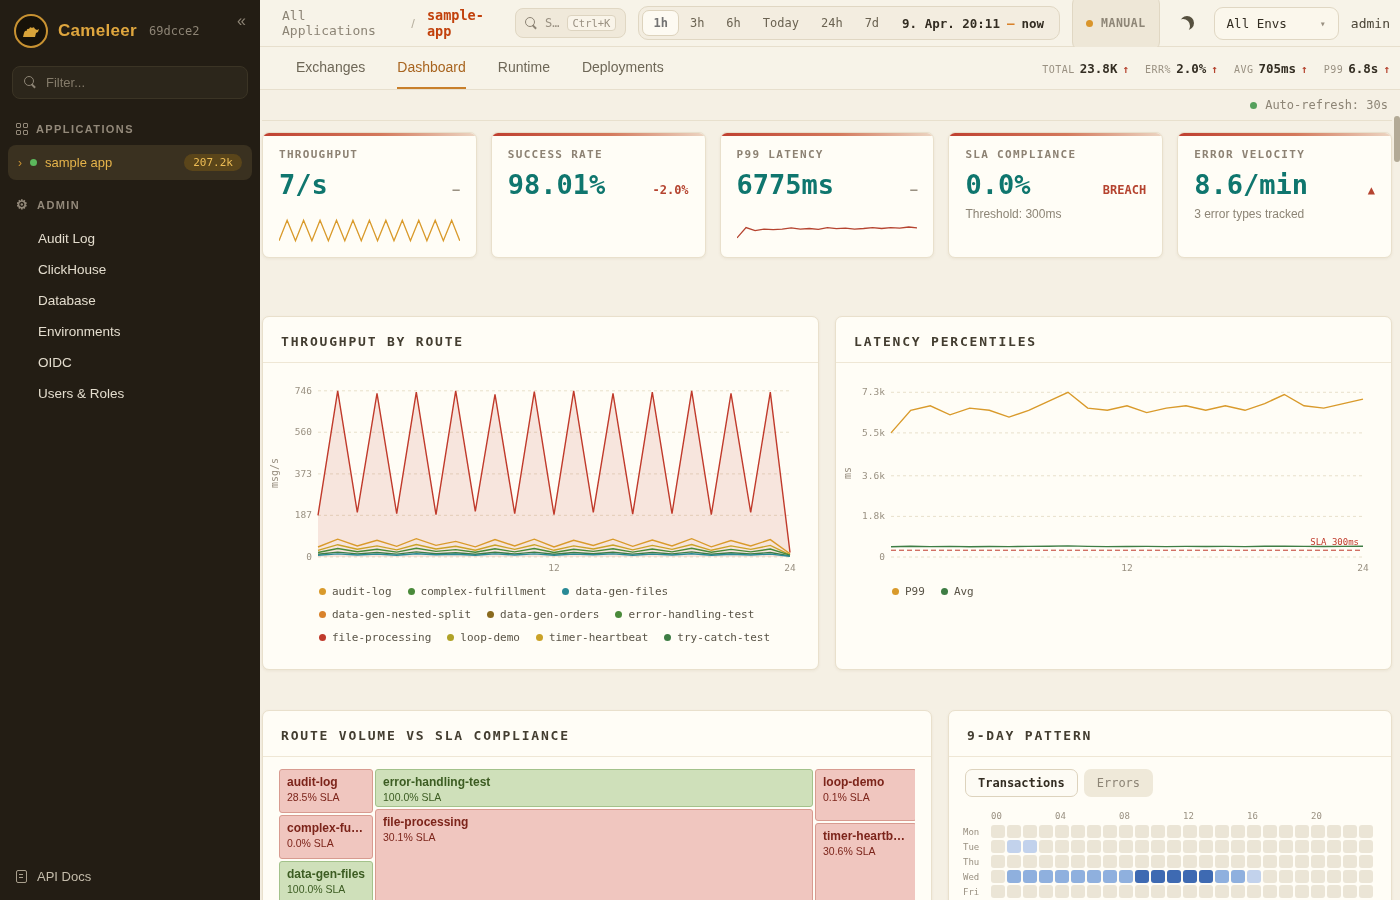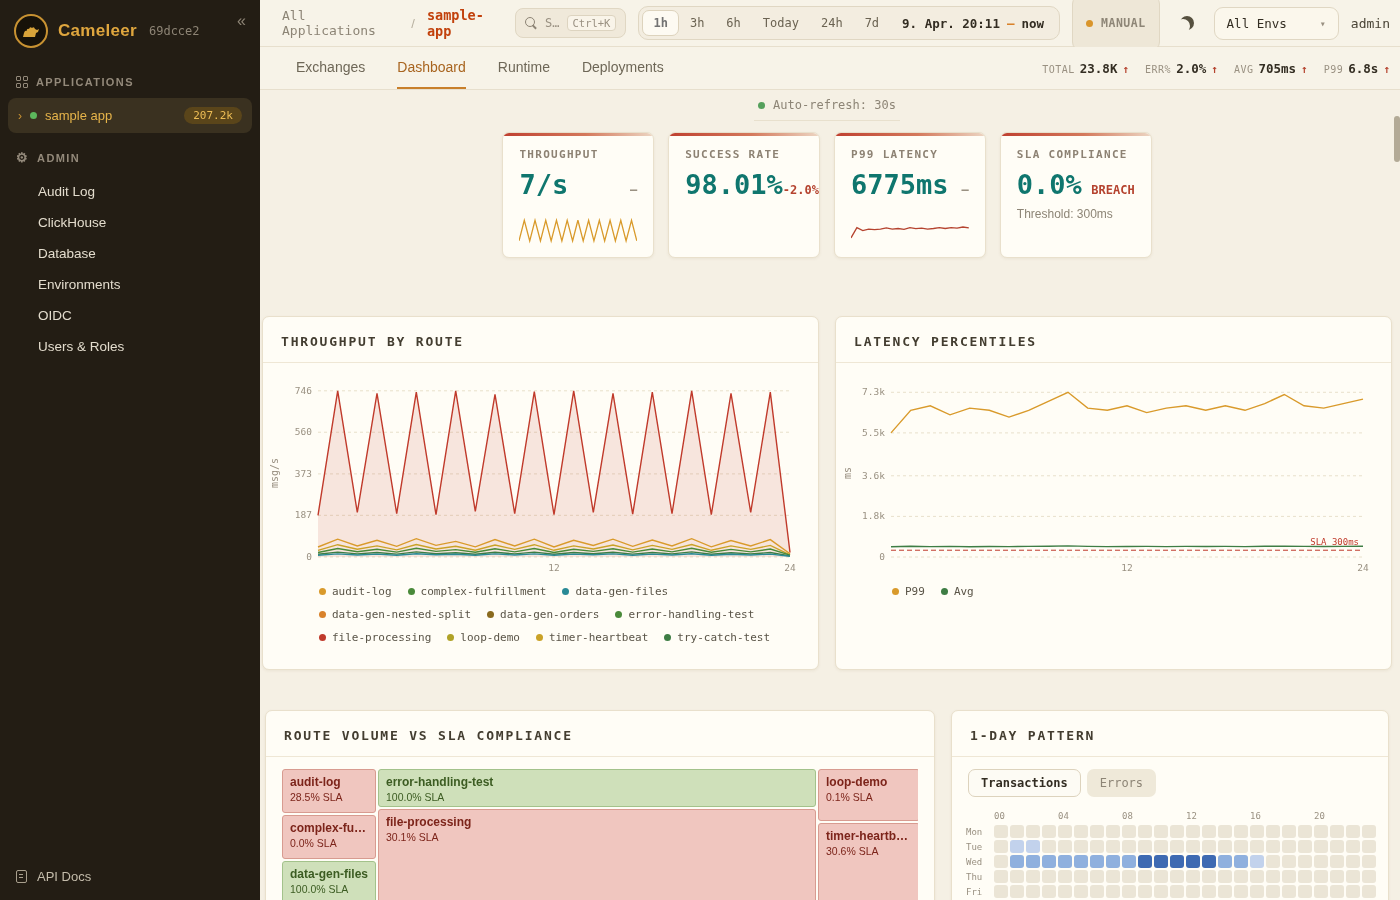--- a/index.html
+++ b/index.html
@@ -61,21 +61,21 @@
   .tabsbar { height:43px; min-height:43px; display:flex; align-items:stretch; padding:0 10px 0 36px; background:#f7f3e8; border-bottom:1px solid #e7dfcd; }
   .tabs { display:flex; }
   .tab { display:flex; align-items:center; margin-right:32px; font-size:14px; color:#6e6757; cursor:pointer; border-bottom:2px solid transparent; }
   .tab.active { color:#a8641f; border-bottom-color:#c87f2a; }
   .tabs-stats { margin-left:auto; display:flex; align-items:center; gap:16px; font-family:"DejaVu Sans Mono",monospace; }
   .stat { display:flex; align-items:baseline; gap:5px; }
   .stat-label { font-size:10px; color:#9a9182; letter-spacing:.5px; }
   .stat-value { font-size:12.5px; font-weight:bold; color:#332d22; }
   .stat-arrow { font-size:11px; font-weight:bold; }
 
-  .content { flex:1; position:relative; padding:0 8px 0 2px; overflow:hidden; display:flex; flex-direction:column;align-items:center; }
+  .content { flex:1; position:relative; padding:0 8px 0 2px; overflow:hidden; display:flex; flex-direction:column; }
   .refresh-row { display:flex; justify-content:flex-end; align-items:center; gap:8px; padding:8px 4px; font-family:"DejaVu Sans Mono",monospace; font-size:12px; color:#8d8576; border-bottom:1px solid #e8e0cd; }
   .dot-green-sm { width:7px; height:7px; border-radius:50%; background:#55a05c; }
   .scroll-thumb { position:absolute; right:0; top:26px; width:6px; height:46px; background:#b3aa96; border-radius:3px; cursor:grab; }
 
   .kpi-row { display:flex; gap:14px; margin-top:11px; }
   .kpi-card { flex:1; min-width:0; background:#fffdf6; border:1px solid #e9e0cc; border-radius:7px; box-shadow:0 1px 3px rgba(120,90,40,.08); overflow:hidden; height:126px; display:flex; flex-direction:column; }
   .kpi-top { height:3px; background:linear-gradient(90deg,#bf4030,#d4795c 55%,#ecd5c2); }
   .kpi-body { padding:12px 16px 8px; display:flex; flex-direction:column; flex:1; }
   .kpi-title { font-family:"DejaVu Sans Mono",monospace; font-size:11px; letter-spacing:1.3px; color:#8d8273; font-weight:bold; }
   .kpi-value-row { display:flex; align-items:baseline; justify-content:space-between; margin-top:8px; }
@@ -124,20 +124,24 @@
     <div class="logo-badge">
       <svg width="18" height="14" viewBox="0 0 18 14">
         <path d="M1 13 L2 9 Q3 6 4.5 7 Q5 4 7 5 Q8 2 10 4 Q12 2 13 5 L15 6 L17 5 L16 8 L14 9 L13 13 Z" fill="#d9a43a"></path>
       </svg>
     </div>
     <span class="logo-title">Cameleer</span>
     <span class="logo-sub">69dcce2</span>
     <span class="collapse">«</span>
   </div>
 
+  <div class="sb-filter">
+    <span class="mag"></span>
+    <input placeholder="Filter..." style="">
+  </div>
 
   <div class="sb-section">
     <span class="grid-ic">
         <span></span>
         <span></span>
         <span></span>
         <span></span>
       </span>
     <span>APPLICATIONS</span>
   </div>
@@ -293,20 +297,31 @@
         </div>
         <div class="kpi-card">
           <div class="kpi-top"></div>
           <div class="kpi-body">
             <div class="kpi-title">SLA COMPLIANCE</div>
             <div class="kpi-value-row">
               <span class="kpi-value">0.0%</span>
               <span class="kpi-delta" style="color:#b5432f">BREACH</span>
             </div>
             <div class="kpi-sub">Threshold: 300ms</div>
+          </div>
+        </div>
+        <div class="kpi-card">
+          <div class="kpi-top"></div>
+          <div class="kpi-body">
+            <div class="kpi-title">ERROR VELOCITY</div>
+            <div class="kpi-value-row">
+              <span class="kpi-value">8.6/min</span>
+              <span class="kpi-delta" style="color:#b5432f">▲</span>
+            </div>
+            <div class="kpi-sub">3 error types tracked</div>
           </div>
         </div>
       </div>
 
     <div class="charts-row">
       <div class="chart-card">
         <div class="chart-header">
           <span class="chart-title">THROUGHPUT BY ROUTE</span>
         </div>
         <div class="chart-body">
@@ -447,21 +462,21 @@
             </div>
             <div class="tm-cell good" style="left: 0px; top: 92px; width: 94px; height: 120px;">
               <div class="tm-name">data-gen-files</div>
               <div class="tm-sla">100.0% SLA</div>
             </div>
           </div>
       </div>
 
       <div class="bottom-card-right">
         <div class="chart-header">
-          <span class="chart-title">1-DAY PATTERN</span>
+          <span class="chart-title">9-DAY PATTERN</span>
         </div>
         <div class="toggle-row" id="toggle-row">
             <div class="toggle active">Transactions</div>
             <div class="toggle">Errors</div>
           </div>
         <div class="heatmap">
           <div class="hm-hours" id="hm-hours">
               <span class="hm-hour">00</span>
               <span class="hm-hour"></span>
               <span class="hm-hour"></span>
@@ -513,20 +528,47 @@
                 <span class="hm-cell" style="background: rgb(235, 229, 214);"></span>
                 <span class="hm-cell" style="background: rgb(235, 229, 214);"></span>
                 <span class="hm-cell" style="background: rgb(235, 229, 214);"></span>
                 <span class="hm-cell" style="background: rgb(235, 229, 214);"></span>
               </div>
               <div class="hm-row">
                 <span class="hm-day">Tue</span>
                 <span class="hm-cell" style="background: rgb(235, 229, 214);"></span>
                 <span class="hm-cell" style="background: rgb(194, 210, 236);"></span>
                 <span class="hm-cell" style="background: rgb(194, 210, 236);"></span>
+                <span class="hm-cell" style="background: rgb(235, 229, 214);"></span>
+                <span class="hm-cell" style="background: rgb(235, 229, 214);"></span>
+                <span class="hm-cell" style="background: rgb(235, 229, 214);"></span>
+                <span class="hm-cell" style="background: rgb(235, 229, 214);"></span>
+                <span class="hm-cell" style="background: rgb(235, 229, 214);"></span>
+                <span class="hm-cell" style="background: rgb(235, 229, 214);"></span>
+                <span class="hm-cell" style="background: rgb(235, 229, 214);"></span>
+                <span class="hm-cell" style="background: rgb(235, 229, 214);"></span>
+                <span class="hm-cell" style="background: rgb(235, 229, 214);"></span>
+                <span class="hm-cell" style="background: rgb(235, 229, 214);"></span>
+                <span class="hm-cell" style="background: rgb(235, 229, 214);"></span>
+                <span class="hm-cell" style="background: rgb(235, 229, 214);"></span>
+                <span class="hm-cell" style="background: rgb(235, 229, 214);"></span>
+                <span class="hm-cell" style="background: rgb(235, 229, 214);"></span>
+                <span class="hm-cell" style="background: rgb(235, 229, 214);"></span>
+                <span class="hm-cell" style="background: rgb(235, 229, 214);"></span>
+                <span class="hm-cell" style="background: rgb(235, 229, 214);"></span>
+                <span class="hm-cell" style="background: rgb(235, 229, 214);"></span>
+                <span class="hm-cell" style="background: rgb(235, 229, 214);"></span>
+                <span class="hm-cell" style="background: rgb(235, 229, 214);"></span>
+                <span class="hm-cell" style="background: rgb(235, 229, 214);"></span>
+              </div>
+              <div class="hm-row">
+                <span class="hm-day">Thu</span>
+                <span class="hm-cell" style="background: rgb(235, 229, 214);"></span>
+                <span class="hm-cell" style="background: rgb(235, 229, 214);"></span>
+                <span class="hm-cell" style="background: rgb(235, 229, 214);"></span>
                 <span class="hm-cell" style="background: rgb(235, 229, 214);"></span>
                 <span class="hm-cell" style="background: rgb(235, 229, 214);"></span>
                 <span class="hm-cell" style="background: rgb(235, 229, 214);"></span>
                 <span class="hm-cell" style="background: rgb(235, 229, 214);"></span>
                 <span class="hm-cell" style="background: rgb(235, 229, 214);"></span>
                 <span class="hm-cell" style="background: rgb(235, 229, 214);"></span>
                 <span class="hm-cell" style="background: rgb(235, 229, 214);"></span>
                 <span class="hm-cell" style="background: rgb(235, 229, 214);"></span>
                 <span class="hm-cell" style="background: rgb(235, 229, 214);"></span>
                 <span class="hm-cell" style="background: rgb(235, 229, 214);"></span>
@@ -563,21 +605,21 @@
                 <span class="hm-cell" style="background: rgb(194, 210, 236);"></span>
                 <span class="hm-cell" style="background: rgb(235, 229, 214);"></span>
                 <span class="hm-cell" style="background: rgb(235, 229, 214);"></span>
                 <span class="hm-cell" style="background: rgb(235, 229, 214);"></span>
                 <span class="hm-cell" style="background: rgb(235, 229, 214);"></span>
                 <span class="hm-cell" style="background: rgb(235, 229, 214);"></span>
                 <span class="hm-cell" style="background: rgb(235, 229, 214);"></span>
                 <span class="hm-cell" style="background: rgb(235, 229, 214);"></span>
               </div>
               <div class="hm-row">
-                <span class="hm-day">Thu</span>
+                <span class="hm-day">Fri</span>
                 <span class="hm-cell" style="background: rgb(235, 229, 214);"></span>
                 <span class="hm-cell" style="background: rgb(235, 229, 214);"></span>
                 <span class="hm-cell" style="background: rgb(235, 229, 214);"></span>
                 <span class="hm-cell" style="background: rgb(235, 229, 214);"></span>
                 <span class="hm-cell" style="background: rgb(235, 229, 214);"></span>
                 <span class="hm-cell" style="background: rgb(235, 229, 214);"></span>
                 <span class="hm-cell" style="background: rgb(235, 229, 214);"></span>
                 <span class="hm-cell" style="background: rgb(235, 229, 214);"></span>
                 <span class="hm-cell" style="background: rgb(235, 229, 214);"></span>
                 <span class="hm-cell" style="background: rgb(235, 229, 214);"></span>
@@ -589,45 +631,18 @@
                 <span class="hm-cell" style="background: rgb(235, 229, 214);"></span>
                 <span class="hm-cell" style="background: rgb(235, 229, 214);"></span>
                 <span class="hm-cell" style="background: rgb(235, 229, 214);"></span>
                 <span class="hm-cell" style="background: rgb(235, 229, 214);"></span>
                 <span class="hm-cell" style="background: rgb(235, 229, 214);"></span>
                 <span class="hm-cell" style="background: rgb(235, 229, 214);"></span>
                 <span class="hm-cell" style="background: rgb(235, 229, 214);"></span>
                 <span class="hm-cell" style="background: rgb(235, 229, 214);"></span>
                 <span class="hm-cell" style="background: rgb(235, 229, 214);"></span>
               </div>
-              <div class="hm-row">
-                <span class="hm-day">Fri</span>
-                <span class="hm-cell" style="background: rgb(235, 229, 214);"></span>
-                <span class="hm-cell" style="background: rgb(235, 229, 214);"></span>
-                <span class="hm-cell" style="background: rgb(235, 229, 214);"></span>
-                <span class="hm-cell" style="background: rgb(235, 229, 214);"></span>
-                <span class="hm-cell" style="background: rgb(235, 229, 214);"></span>
-                <span class="hm-cell" style="background: rgb(235, 229, 214);"></span>
-                <span class="hm-cell" style="background: rgb(235, 229, 214);"></span>
-                <span class="hm-cell" style="background: rgb(235, 229, 214);"></span>
-                <span class="hm-cell" style="background: rgb(235, 229, 214);"></span>
-                <span class="hm-cell" style="background: rgb(235, 229, 214);"></span>
-                <span class="hm-cell" style="background: rgb(235, 229, 214);"></span>
-                <span class="hm-cell" style="background: rgb(235, 229, 214);"></span>
-                <span class="hm-cell" style="background: rgb(235, 229, 214);"></span>
-                <span class="hm-cell" style="background: rgb(235, 229, 214);"></span>
-                <span class="hm-cell" style="background: rgb(235, 229, 214);"></span>
-                <span class="hm-cell" style="background: rgb(235, 229, 214);"></span>
-                <span class="hm-cell" style="background: rgb(235, 229, 214);"></span>
-                <span class="hm-cell" style="background: rgb(235, 229, 214);"></span>
-                <span class="hm-cell" style="background: rgb(235, 229, 214);"></span>
-                <span class="hm-cell" style="background: rgb(235, 229, 214);"></span>
-                <span class="hm-cell" style="background: rgb(235, 229, 214);"></span>
-                <span class="hm-cell" style="background: rgb(235, 229, 214);"></span>
-                <span class="hm-cell" style="background: rgb(235, 229, 214);"></span>
-                <span class="hm-cell" style="background: rgb(235, 229, 214);"></span>
-              </div>
             </div>
         </div>
       </div>
     </div>
   </div>
 </div>
 
 </body></html>

